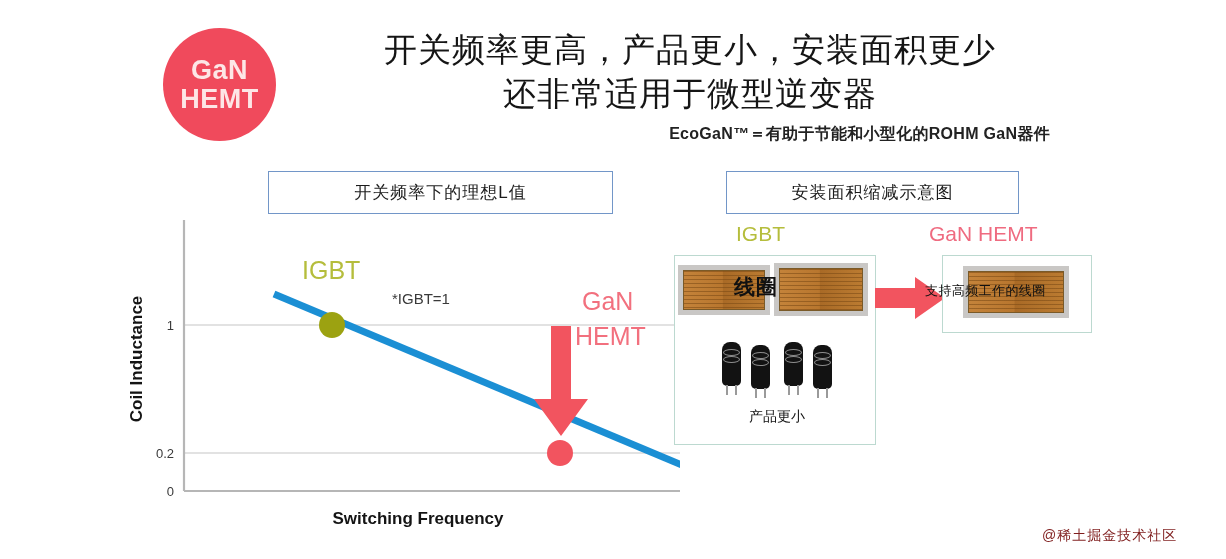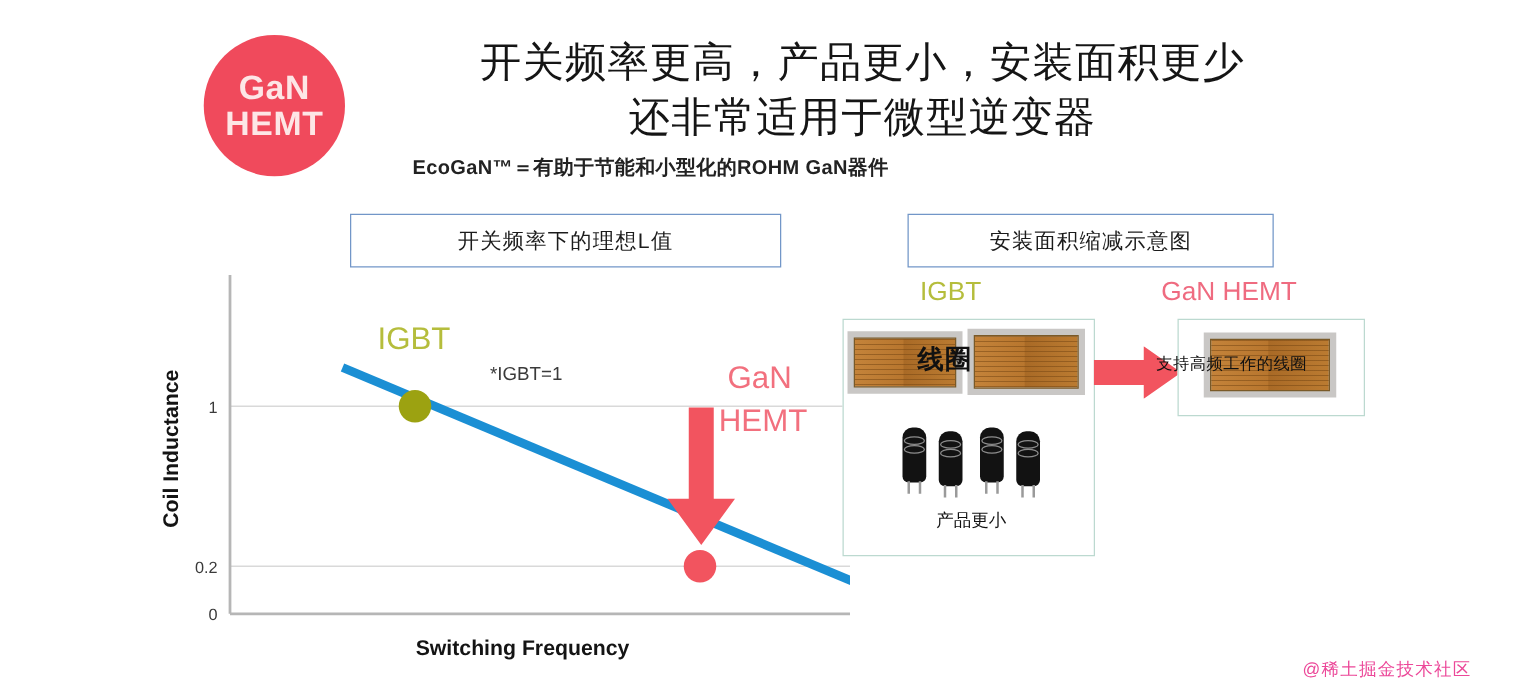--- a/index.html
+++ b/index.html
@@ -9,28 +9,28 @@
   
   #gan-badge{position:absolute;left:163px;top:28px;width:113px;height:113px;border-radius:50%;
     background:#f04a5c;display:flex;flex-direction:column;align-items:center;justify-content:center;
     line-height:1.06;}
   #gan-badge span{color:#fde6e6;font-weight:bold;font-size:27px;letter-spacing:.5px;}
 
   
   #title-block{position:absolute;left:330px;top:28px;width:720px;text-align:center;}
   #title-block .tline{font-size:33px;font-weight:normal;color:#151515;line-height:1.32;
       letter-spacing:1px;white-space:nowrap;}
-  #subtitle{position:absolute;left:330px;top:124px;width:720px;text-align:left;
+  #subtitle{position:absolute;left:330px;top:124px;width:720px;text-align:right;
       font-size:16px;font-weight:bold;color:#222;letter-spacing:.3px;white-space:nowrap;}
 
   
   .hdr-box{position:absolute;border:1.5px solid #7296c8;background:#fff;
       display:flex;align-items:center;justify-content:center;
       font-size:17px;color:#1b1b1b;letter-spacing:1px;}
-  #hdr-left{left:280px;top:171px;width:343px;height:41px;}
+  #hdr-left{left:268px;top:171px;width:343px;height:41px;}
   #hdr-right{left:726px;top:171px;width:291px;height:41px;font-family:Liberation Serif, serif;}
 
   
   #chart{position:absolute;left:120px;top:214px;width:560px;height:330px;}
   #chart svg{display:block;}
   .axis-title{font-family:"Liberation Sans",sans-serif;font-weight:bold;font-size:17px;fill:#141414;}
   .tick-lbl{font-family:"Liberation Sans",sans-serif;font-size:13px;fill:#3a3a3a;}
   .series-lbl{font-family:"Liberation Sans",sans-serif;font-size:25px;}
   .note-lbl{font-family:"Liberation Sans",sans-serif;font-size:15px;fill:#3a3a3a;}
 
@@ -66,21 +66,21 @@
   .cap .r1{position:absolute;left:1px;top:7px;width:17px;height:7px;border:1px solid #8d8d8d;
       border-radius:50%;box-sizing:border-box;}
   .cap .r2{position:absolute;left:1px;top:14px;width:17px;height:7px;border:1px solid #8d8d8d;
       border-radius:50%;box-sizing:border-box;}
   .cap .l1,.cap .l2{position:absolute;top:43px;width:2px;height:10px;background:#9a9a9a;}
   .cap .l1{left:4px;} .cap .l2{left:13px;}
 
   #arrow-right{position:absolute;left:205px;top:55px;width:70px;height:42px;}
 
   
-  #watermark{position:absolute;left:1042px;top:527px;font-size:14px;color:#ec4899;
+  #watermark{position:absolute;left:1042px;top:527px;font-size:14px;color:#7f1d1d;
       letter-spacing:1px;white-space:nowrap;}
 </style>
 </head>
 <body>
 
 <div id="gan-badge">
   <span>GaN</span>
   <span>HEMT</span>
 </div>
 

